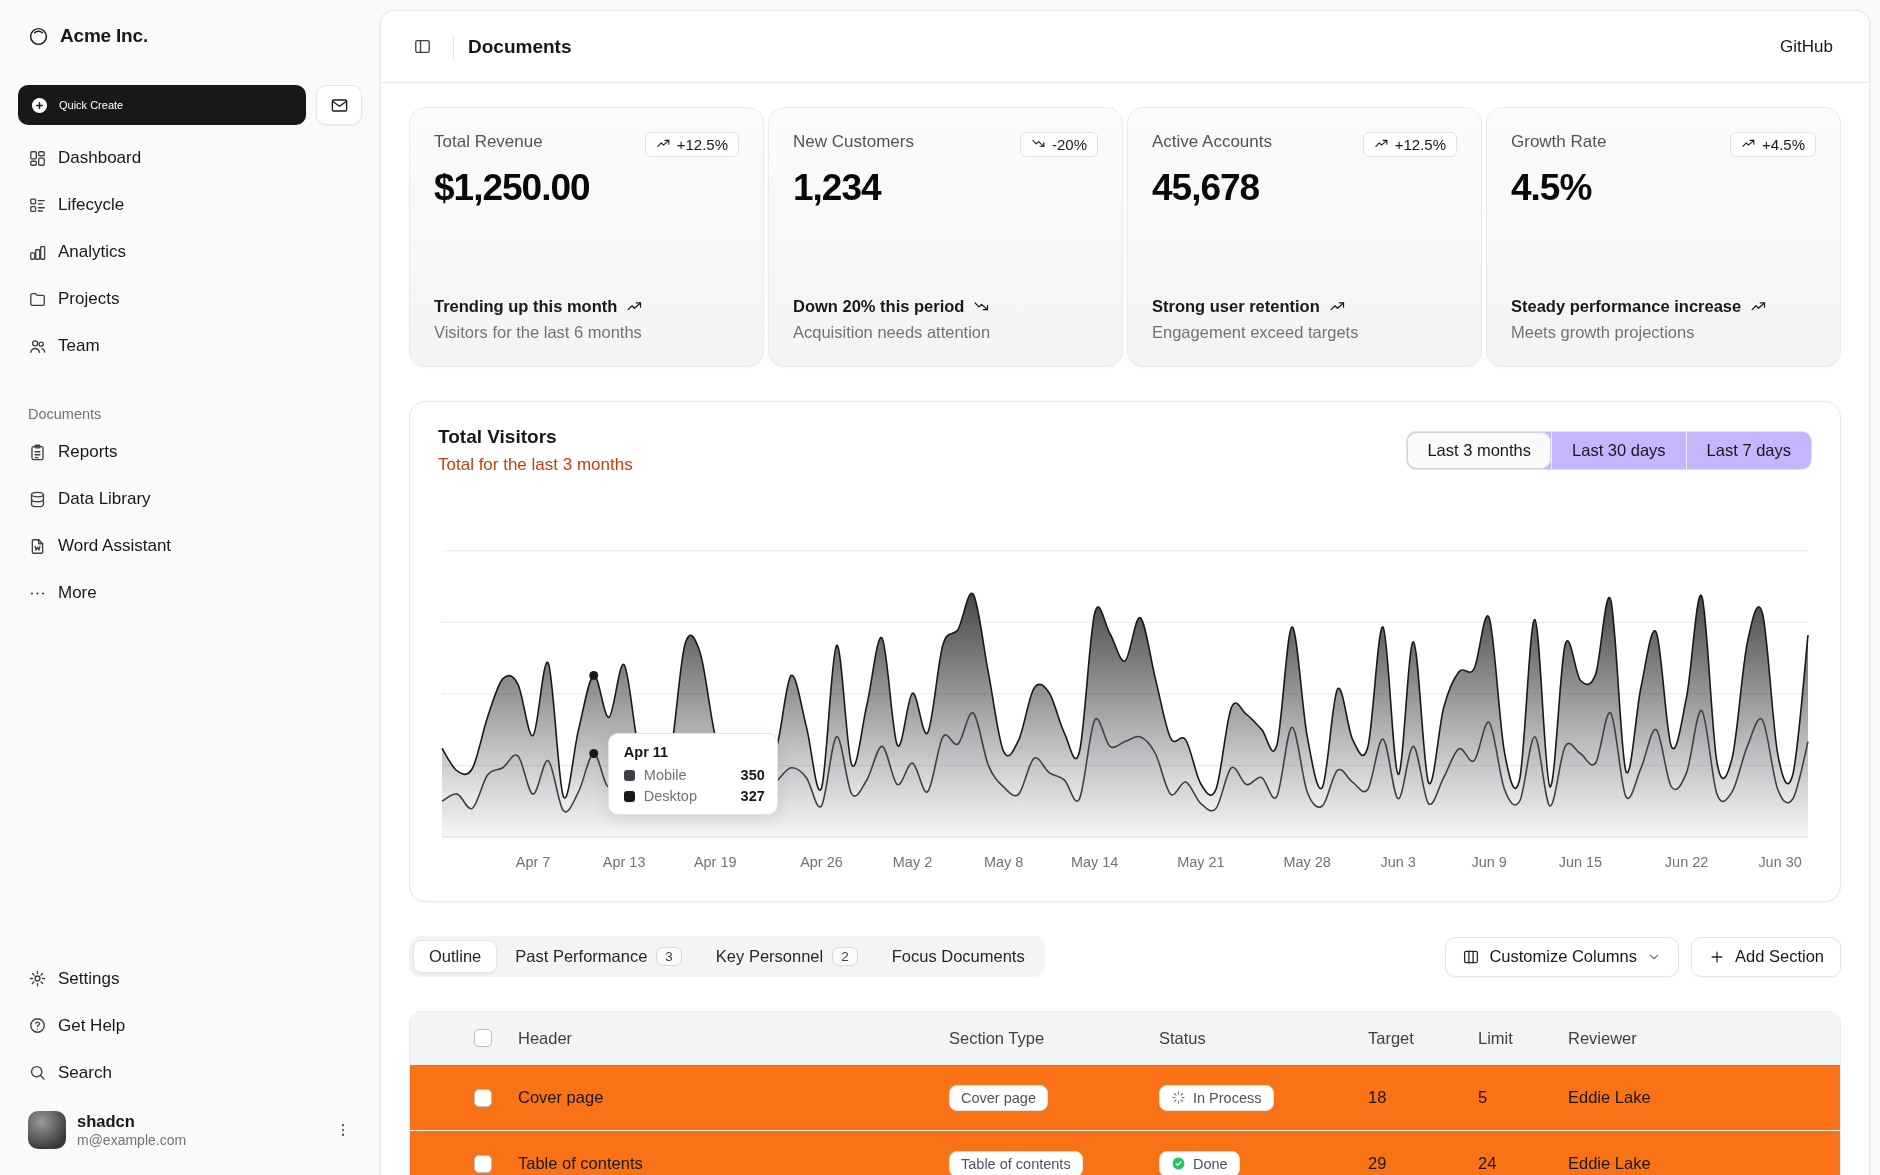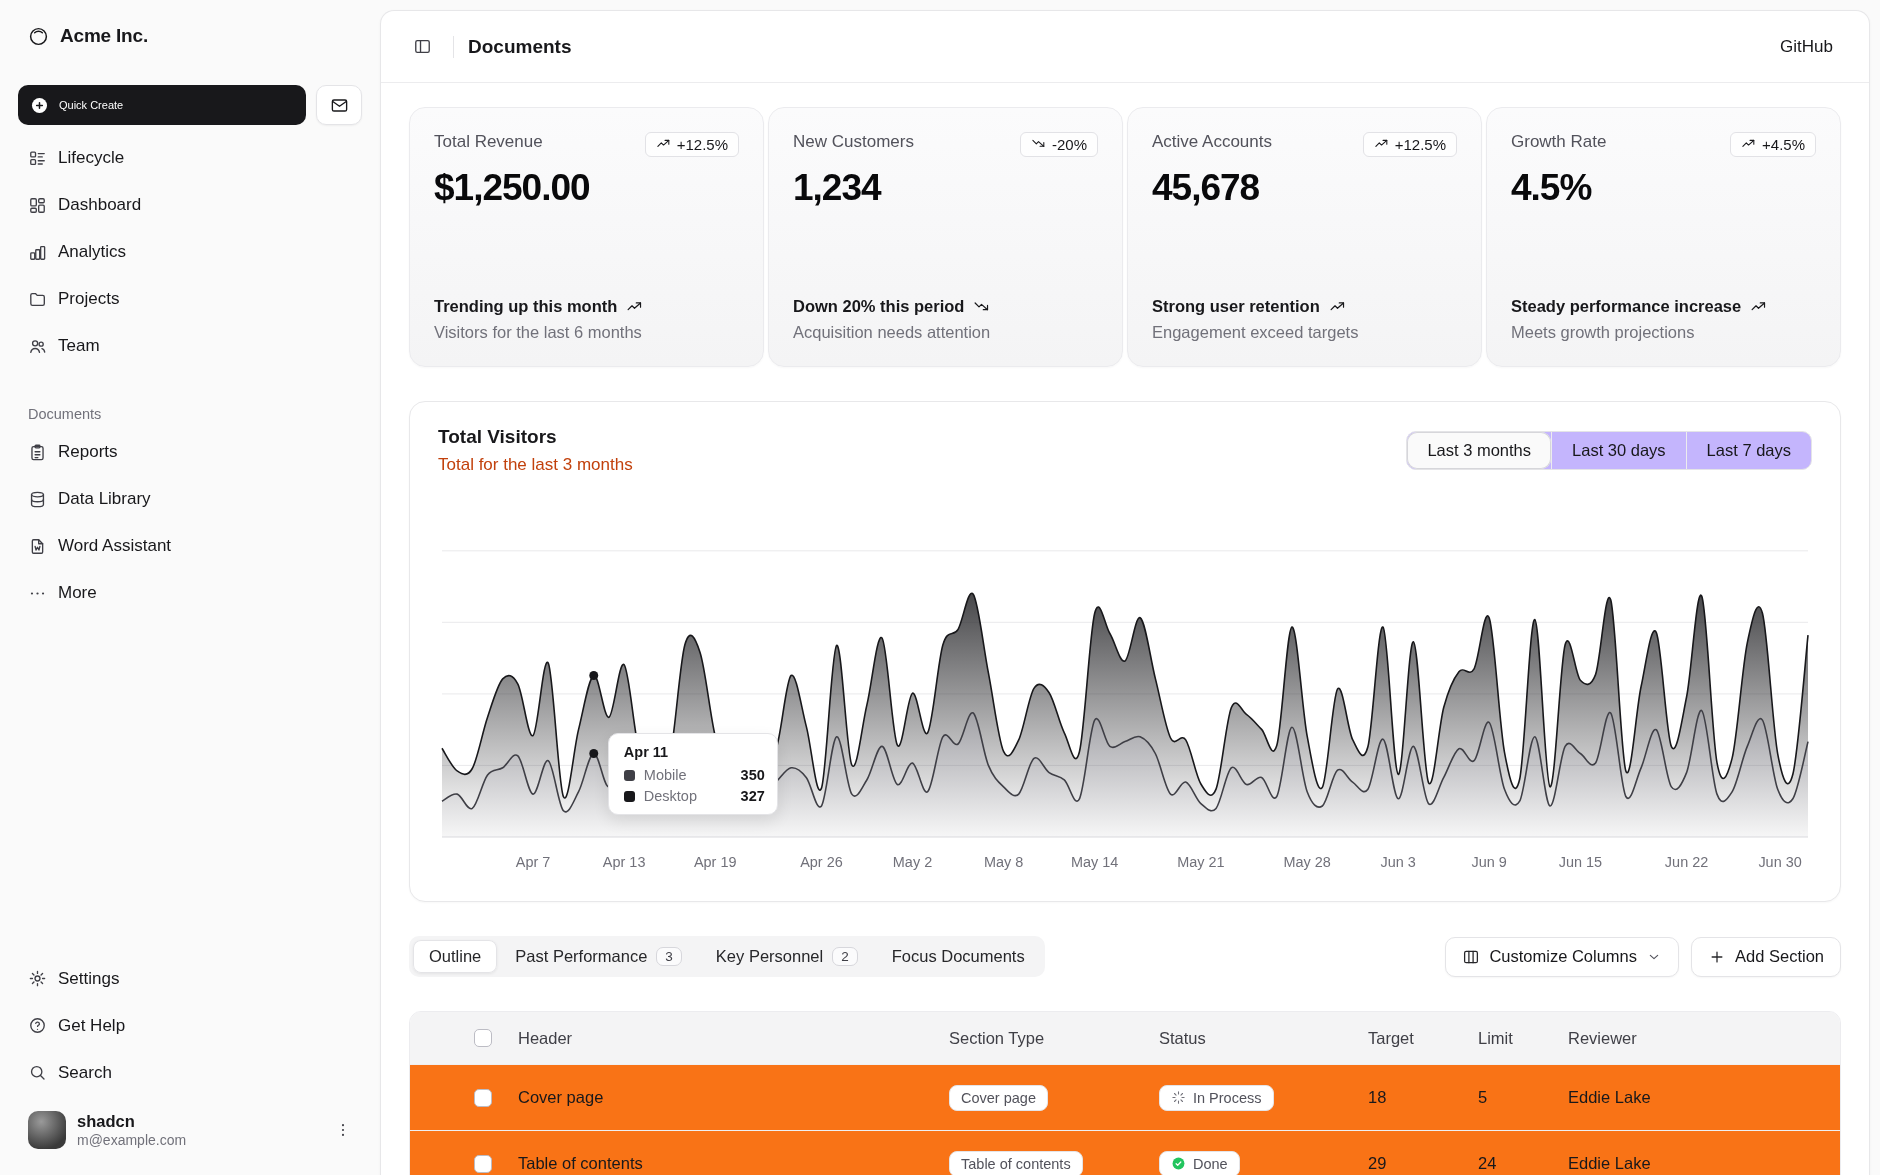--- a/index.html
+++ b/index.html
@@ -137,37 +137,37 @@
               <path d="m3.5 7 8.5 6 8.5-6"></path>
             </svg>
           </span>
       </button>
     </div>
 
     <nav id="nav-main">
         <button class="nav-item">
     <span class="icon nav-icon">
             <svg viewBox="0 0 24 24" fill="none" stroke="currentColor" stroke-width="1.7" stroke-linecap="round" stroke-linejoin="round">
-              <path d="M13 5.8h7.5M13 10h5M13 14.8h7.5M13 19h5"></path>
-              <rect x="3.5" y="4" width="6" height="6" rx="1.2"></rect>
-              <rect x="3.5" y="13.5" width="6" height="6" rx="1.2"></rect>
-            </svg>
-          </span>
-    <span class="nav-label">Lifecycle</span>
-  </button>
-        <button class="nav-item">
-    <span class="icon nav-icon">
-            <svg viewBox="0 0 24 24" fill="none" stroke="currentColor" stroke-width="1.7" stroke-linecap="round" stroke-linejoin="round">
               <rect x="3.5" y="3.5" width="7" height="9" rx="1.5"></rect>
               <rect x="13.5" y="3.5" width="7" height="5" rx="1.5"></rect>
               <rect x="13.5" y="11.5" width="7" height="9" rx="1.5"></rect>
               <rect x="3.5" y="15.5" width="7" height="5" rx="1.5"></rect>
             </svg>
           </span>
     <span class="nav-label">Dashboard</span>
+  </button>
+        <button class="nav-item">
+    <span class="icon nav-icon">
+            <svg viewBox="0 0 24 24" fill="none" stroke="currentColor" stroke-width="1.7" stroke-linecap="round" stroke-linejoin="round">
+              <path d="M13 5.8h7.5M13 10h5M13 14.8h7.5M13 19h5"></path>
+              <rect x="3.5" y="4" width="6" height="6" rx="1.2"></rect>
+              <rect x="3.5" y="13.5" width="6" height="6" rx="1.2"></rect>
+            </svg>
+          </span>
+    <span class="nav-label">Lifecycle</span>
   </button>
         <button class="nav-item">
     <span class="icon nav-icon">
             <svg viewBox="0 0 24 24" fill="none" stroke="currentColor" stroke-width="1.7" stroke-linecap="round" stroke-linejoin="round">
               <rect x="3.5" y="12.5" width="5" height="8" rx="1"></rect>
               <rect x="9.8" y="8.5" width="5" height="12" rx="1"></rect>
               <rect x="16" y="4.5" width="5" height="16" rx="1"></rect>
             </svg>
           </span>
     <span class="nav-label">Analytics</span>

